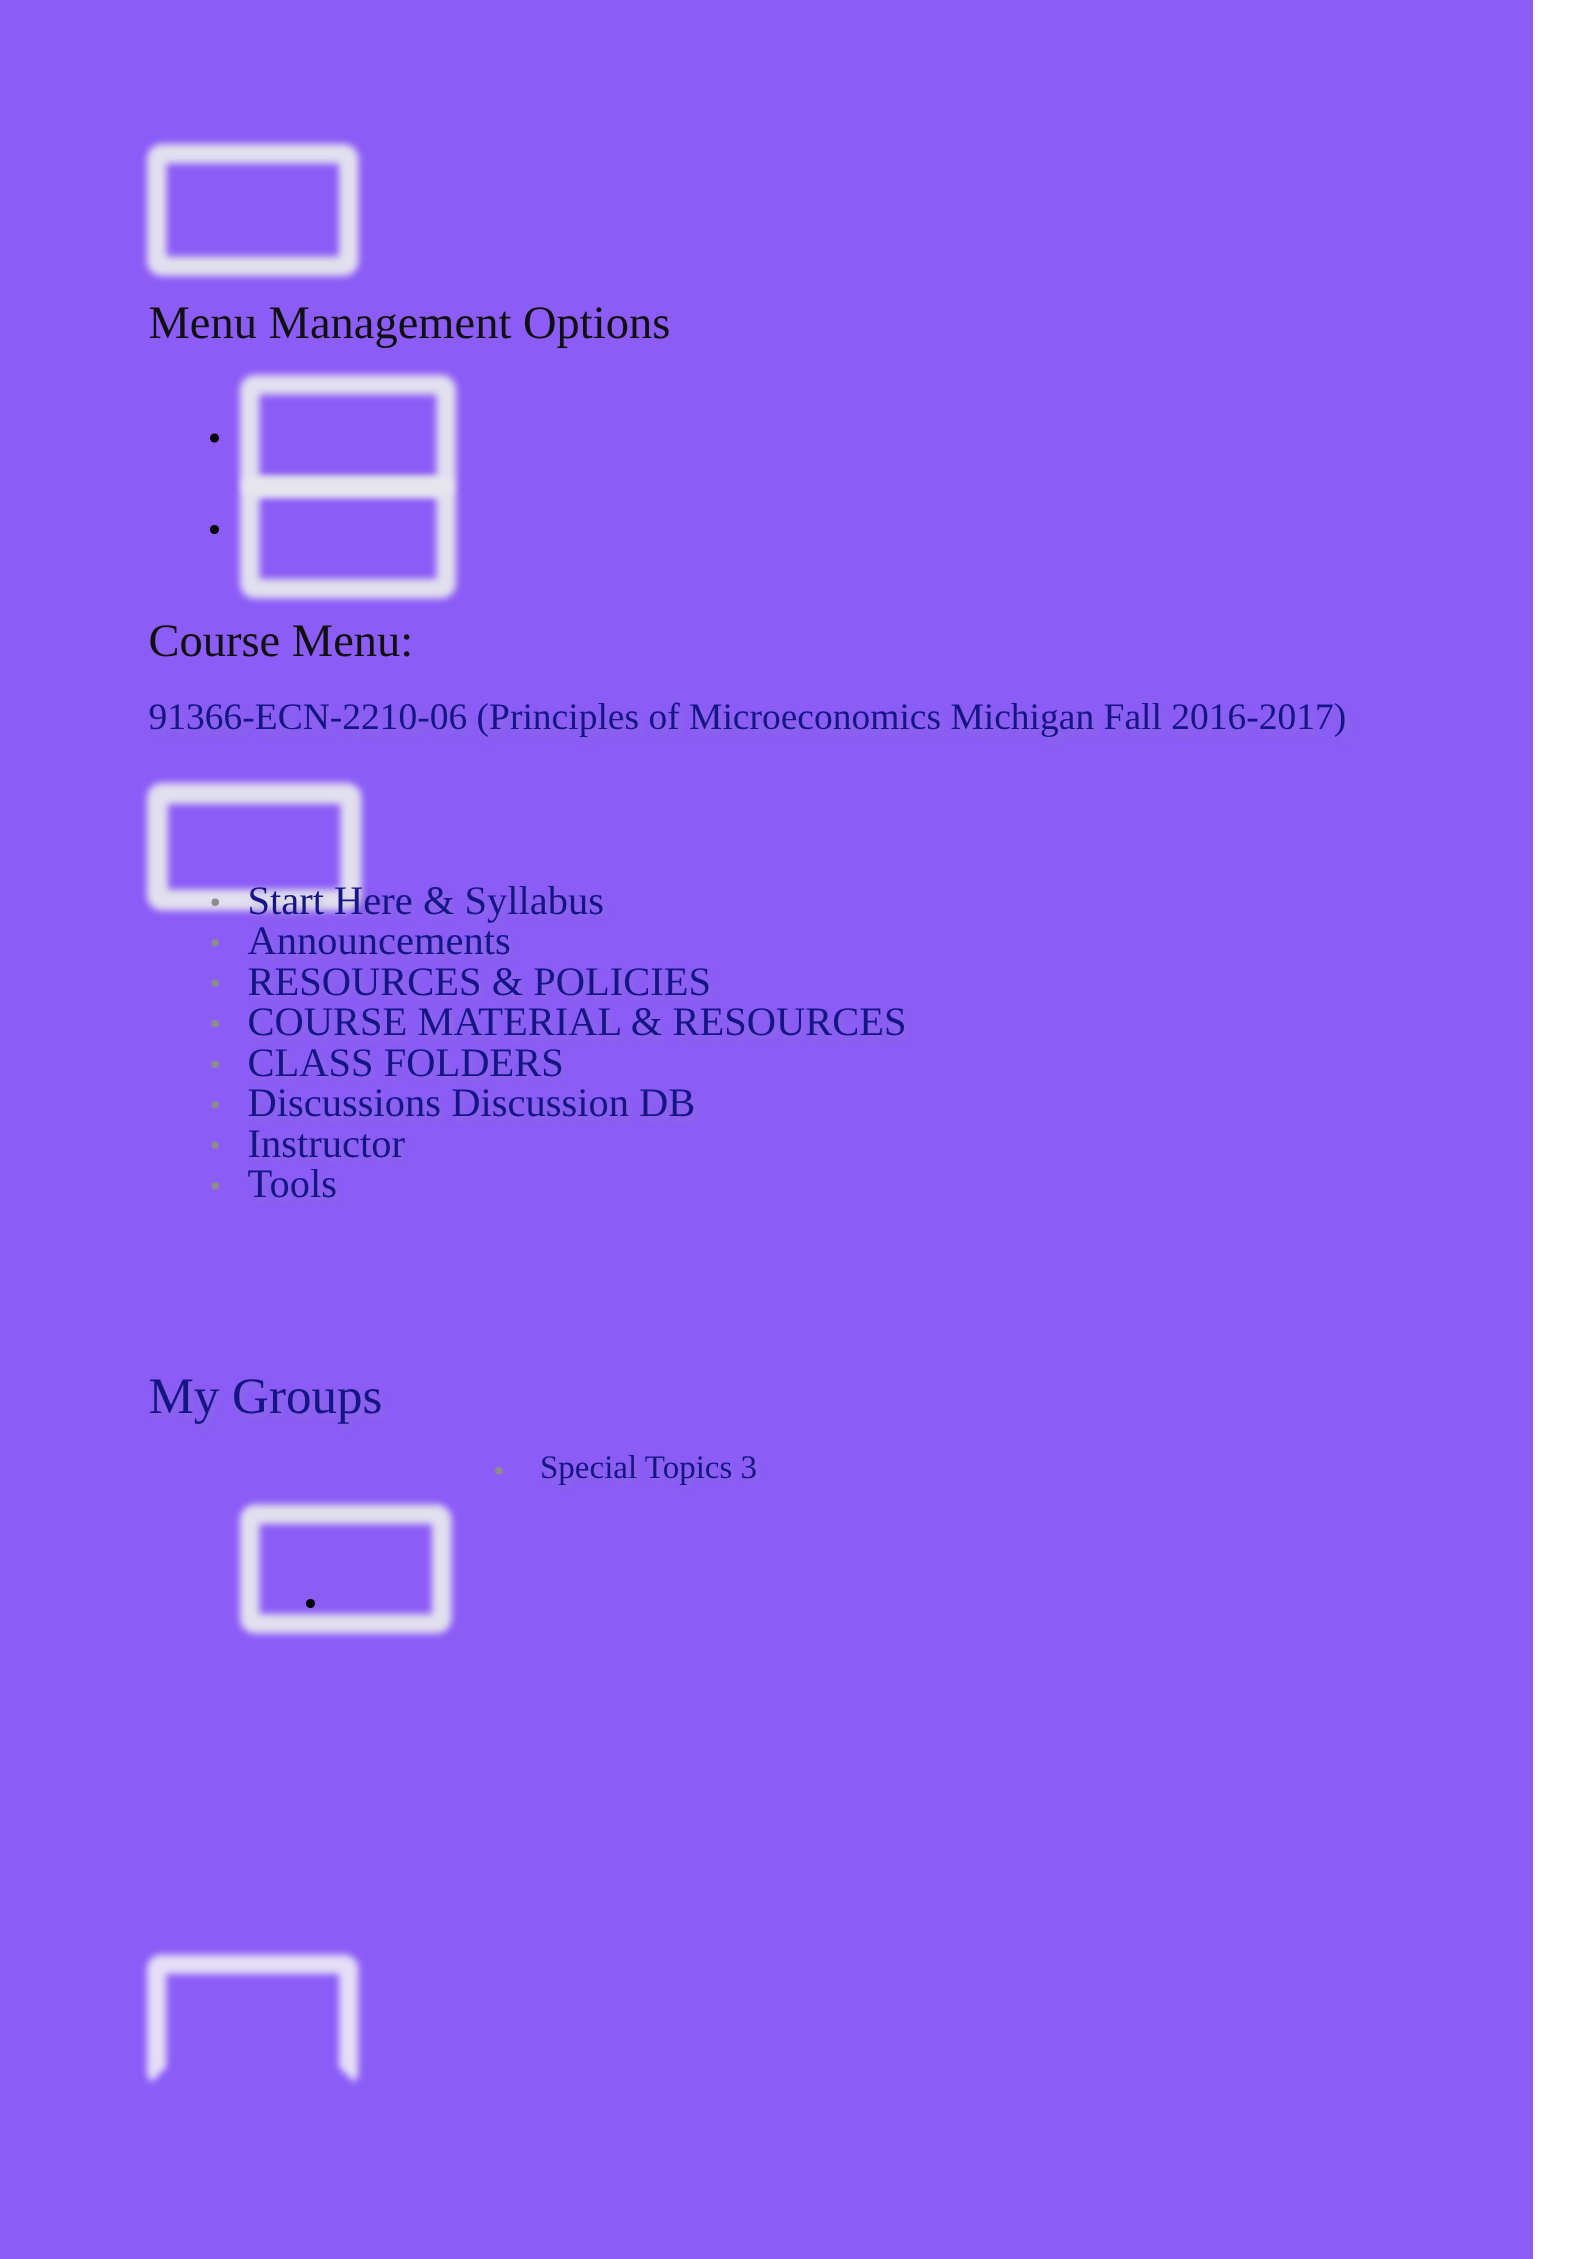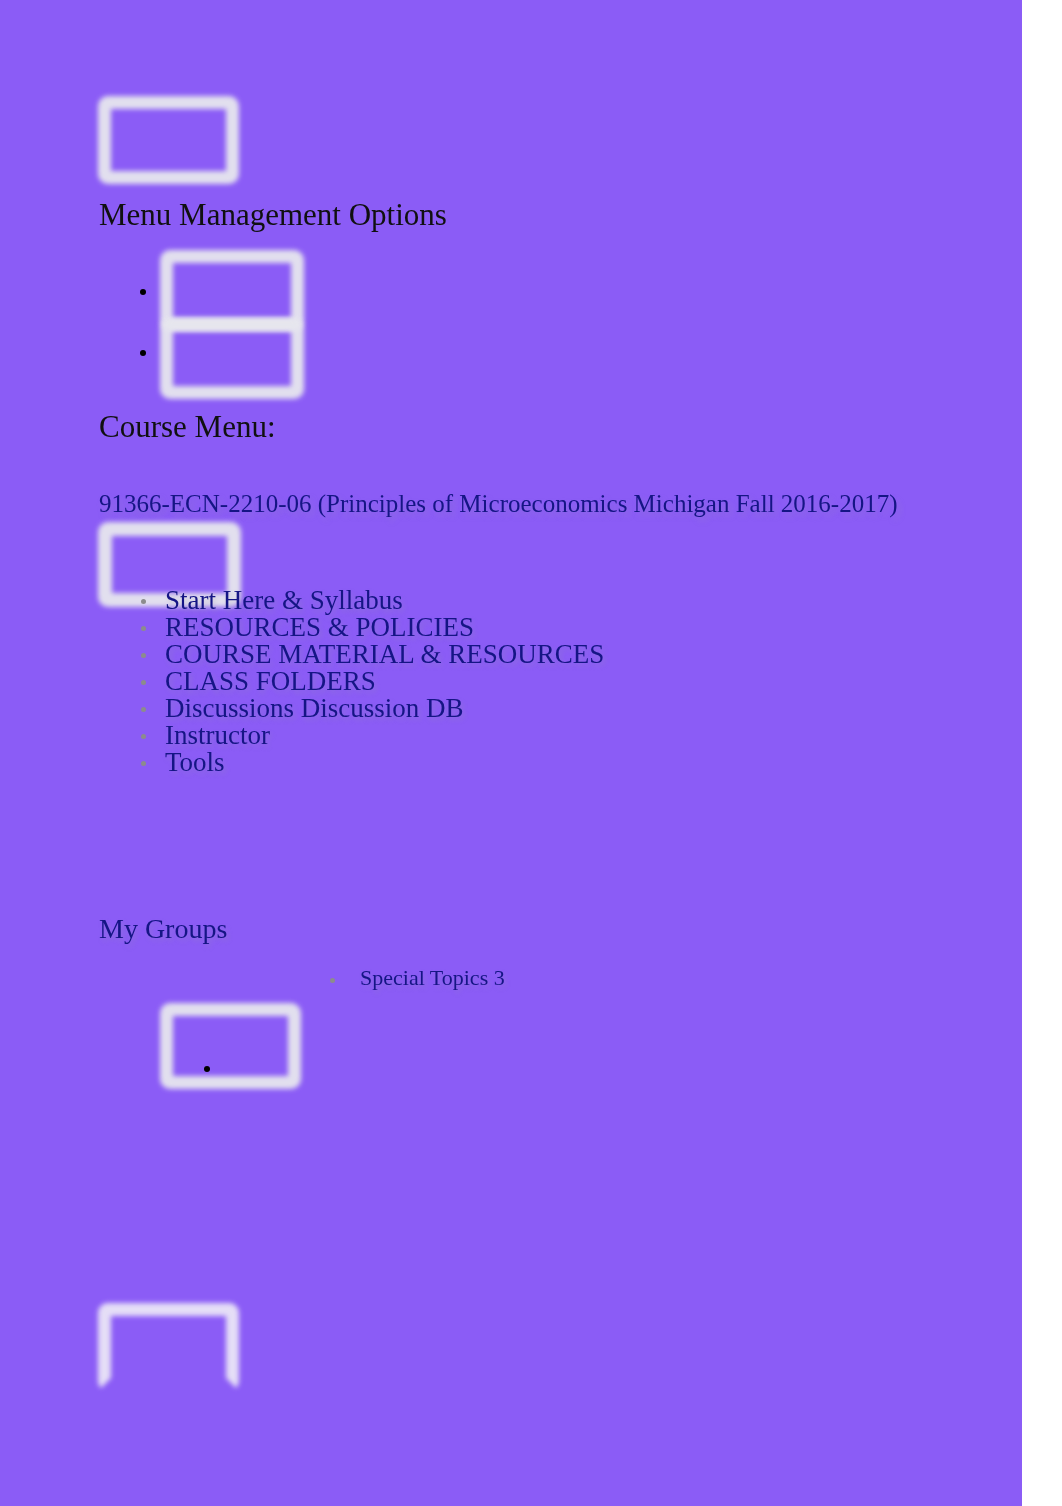--- a/index.html
+++ b/index.html
@@ -52,32 +52,32 @@
     line-height: 1.1;
     white-space: nowrap;
     margin: 0;
   }
   .h-menu-mgmt { left: 99px; top: 198px; }
   .h-course-menu { left: 99px; top: 410px; }
 
   .h-groups {
     position: absolute;
     left: 99px; top: 913px;
-    font-size: 28px;
+    font-size: 34px;
     font-weight: normal;
     color: #151585;
     white-space: nowrap;
     margin: 0;
     text-shadow: 2px 3px 5px rgba(150,150,165,0.30);
   }
 
   
   .course-link {
     position: absolute;
-    left: 99px; top: 490px;
+    left: 99px; top: 465px;
     font-size: 25px;
     color: #151585;
     white-space: nowrap;
     text-decoration: none;
     text-shadow: 3px 4px 6px rgba(150,150,165,0.28);
   }
 
   
   .bullet-dot {
     position: absolute;
@@ -162,20 +162,23 @@
 
   <a class="course-link" href="#">91366-ECN-2210-06 (Principles of Microeconomics Michigan Fall 2016-2017)</a>
 
   <div class="ph ph-course"></div>
 
   <ul class="menu-list">
     <li>
       <a href="#">Start Here &amp; Syllabus</a>
     </li>
     <li>
+      <a href="#">Announcements</a>
+    </li>
+    <li>
       <a href="#">RESOURCES &amp; POLICIES</a>
     </li>
     <li>
       <a href="#">COURSE MATERIAL &amp; RESOURCES</a>
     </li>
     <li>
       <a href="#">CLASS FOLDERS</a>
     </li>
     <li>
       <a href="#">Discussions Discussion DB</a>

